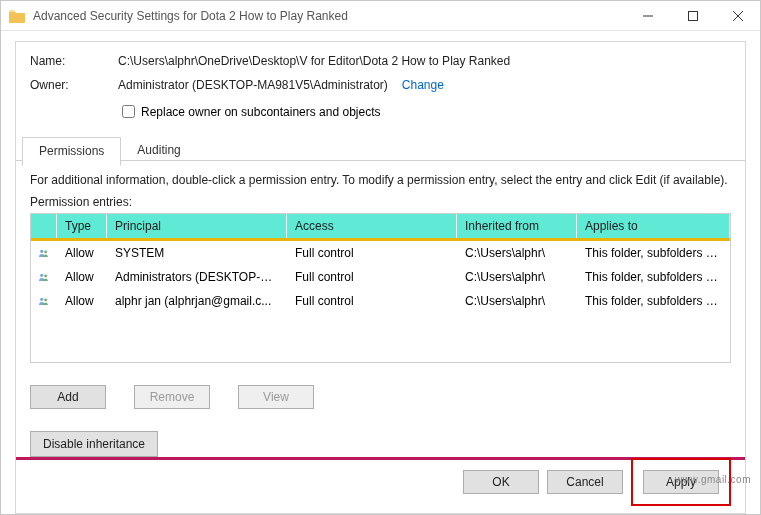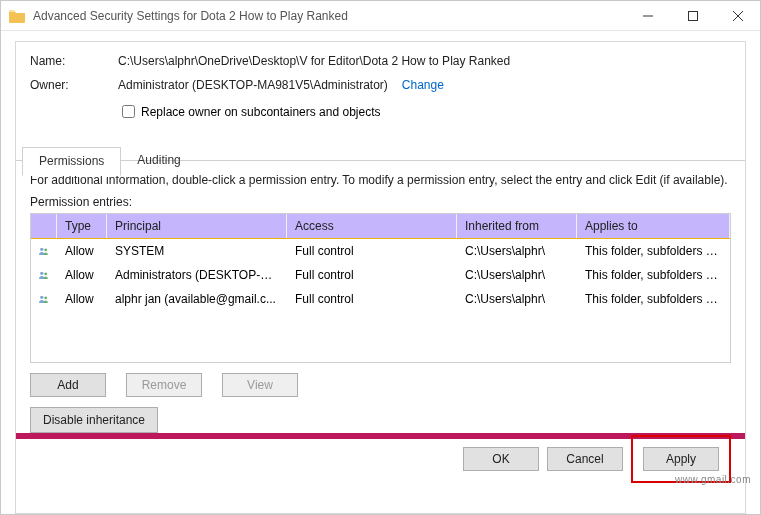--- a/index.html
+++ b/index.html
@@ -13,43 +13,43 @@
   .sysbtn svg { width: 10px; height: 10px; }
   .content { flex: 1; padding: 10px 14px 0 14px; display: flex; flex-direction: column; }
   .meta { border: 1px solid #d8d8d8; padding: 12px 14px 0 14px; flex: 1; display: flex; flex-direction: column; }
   .row { display: flex; align-items: center; margin-bottom: 10px; color: #222; }
   .row .label { width: 88px; }
   .row .value { color: #222; }
   .link { color: #0066cc; margin-left: 14px; cursor: pointer; }
   .cbrow { margin-left: 88px; display: flex; align-items: center; margin-bottom: 10px; }
   .cbrow input { margin-right: 6px; }
   .tabs { display: flex; border-bottom: 1px solid #d0d0d0; margin: 0 -14px; padding: 0 6px; }
-  .tab { padding: 6px 16px 7px 16px; color: #333; position: relative; top: 16px; cursor: pointer; }
+  .tab { padding: 6px 16px 7px 16px; color: #333; position: relative; top: 6px; cursor: pointer; }
   .tab.active { border: 1px solid #d0d0d0; border-bottom: 1px solid #fff; background: #fff; }
   .info { margin: 12px 0 8px 0; color: #222; }
   .pelabel { margin-bottom: 4px; color: #222; }
   .table { border: 1px solid #cfcfcf; height: 150px; }
-  .thead { display: flex; border-bottom: 1px solid #eab308; background: #c4b5fd; }
+  .thead { display: flex; border-bottom: 3px solid #eab308; background: #5eead4; }
   .th { padding: 5px 8px; color: #222; border-right: 1px solid #f0f0f0; }
   .tbody .tr { display: flex; align-items: center; padding: 2px 0; }
   .td { padding: 3px 8px; color: #000000; white-space: nowrap; overflow: hidden; text-overflow: ellipsis; }
   .c-icon { width: 26px; flex: none; display:flex; align-items:center; justify-content:center;}
   .c-type { width: 50px; flex: none; }
   .c-principal { width: 180px; flex: none; }
   .c-access { width: 170px; flex: none; }
   .c-inherited { width: 120px; flex: none; }
   .c-applies { flex: 1; }
   .usericon { width: 18px; height: 14px; }
-  .btnrow { display: flex; gap: 20px; margin: 10px 0; }
+  .btnrow { display: flex; gap: 28px; margin: 22px 0; }
   .btn { min-width: 76px; height: 24px; border: 1px solid #adadad; background: #e1e1e1; display: inline-flex; align-items: center; justify-content: center; cursor: pointer; color:#222;}
   .btn.disabled { color: #9a9a9a; background: #efefef; }
   .btn.wide { min-width: 128px; padding: 12px 10px; }
   .replacerow { display: flex; align-items: center; margin: 6px 0 10px 0; }
   .replacerow input { margin-right: 6px; }
-  .footer { height: 46px; border-top: 6px solid #be185d; display: flex; align-items: center; justify-content: flex-end; gap: 8px; padding: 0 14px; margin: 0 -14px; }
+  .footer { height: 46px; border-top: 3px solid #be185d; display: flex; align-items: center; justify-content: flex-end; gap: 8px; padding: 0 14px; margin: 0 -14px; }
   .footer .btn { min-width: 76px; height: 24px; background: #e1e1e1; }
   .applywrap { border: 2px solid #d90000; padding: 10px; }
   .watermark { position: absolute; right: 10px; bottom: 30px; color: #888; font-size: 10px; letter-spacing: .5px; pointer-events:none;}
 </style>
 </head>
 <body>
 
 <div class="window">
   <div class="titlebar">
     <span class="icon">
@@ -148,21 +148,21 @@
             <div class="tr">
               <div class="td c-icon">
                 <svg class="usericon" viewBox="0 0 18 14">
                   <circle cx="5" cy="4" r="3" fill="#7aa7d9"></circle>
                   <path fill="#7aa7d9" d="M0 14c0-3 2-5 5-5s5 2 5 5z"></path>
                   <circle cx="12" cy="5" r="2.5" fill="#6cb26c"></circle>
                   <path fill="#6cb26c" d="M8 14c0-2.5 1.8-4.5 4-4.5s4 2 4 4.5z"></path>
                 </svg>
               </div>
               <div class="td c-type">Allow</div>
-              <div class="td c-principal">alphr jan (available@gmail.c...</div>
+              <div class="td c-principal">alphr jan (alphrjan@gmail.c...</div>
               <div class="td c-access">Full control</div>
               <div class="td c-inherited">C:\Users\alphr\</div>
               <div class="td c-applies">This folder, subfolders and files</div>
             </div>
           </div>
       </div>
 
       <div class="btnrow">
         <div class="btn">Add</div>
         <div class="btn disabled">Remove</div>

